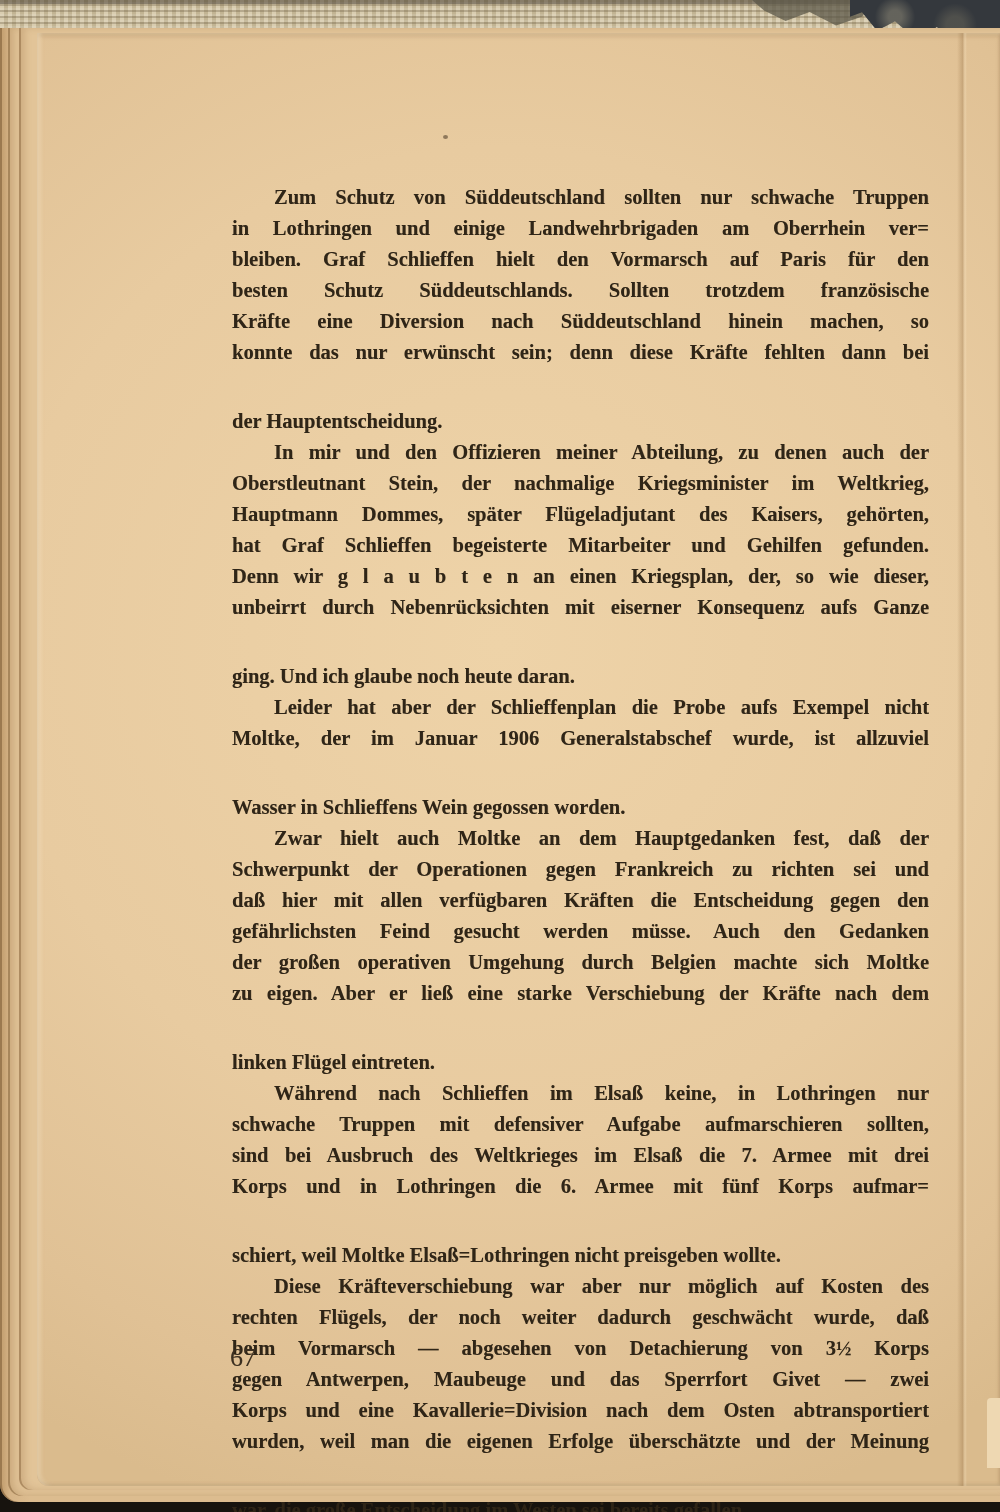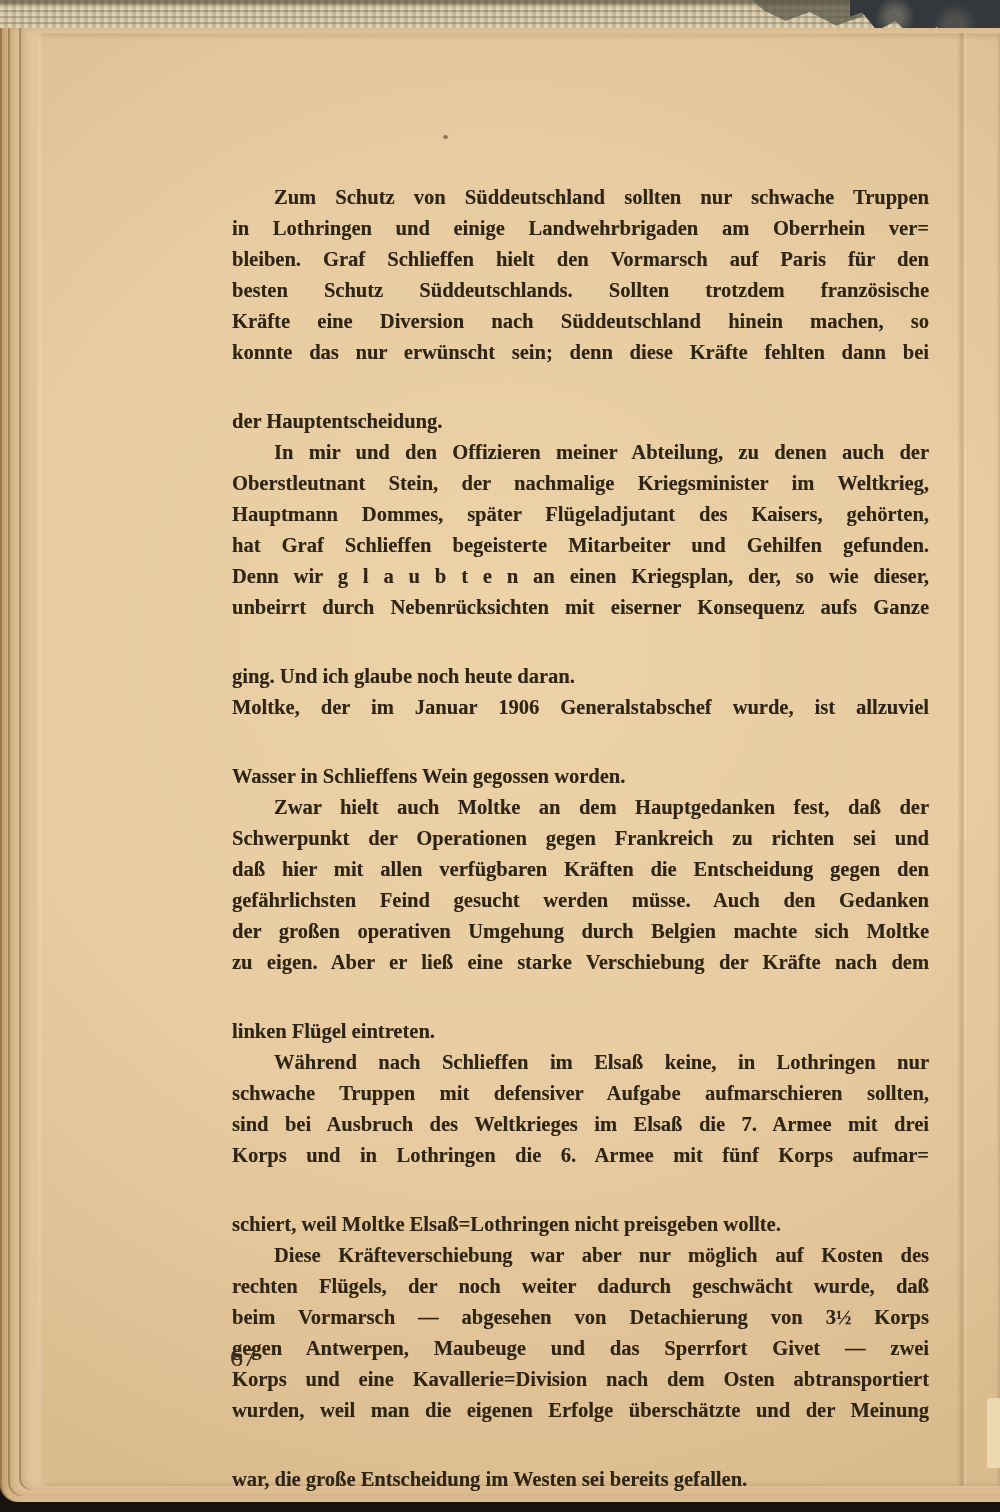--- a/index.html
+++ b/index.html
@@ -132,20 +132,21 @@
       <div class="line">Kräfte eine Diversion nach Süddeutschland hinein machen, so</div>
       <div class="line">konnte das nur erwünscht sein; denn diese Kräfte fehlten dann bei</div>
       <div class="line last">der Hauptentscheidung.</div>
       <div class="line first">In mir und den Offizieren meiner Abteilung, zu denen auch der</div>
       <div class="line">Oberstleutnant Stein, der nachmalige Kriegsminister im Weltkrieg,</div>
       <div class="line">Hauptmann Dommes, später Flügeladjutant des Kaisers, gehörten,</div>
       <div class="line">hat Graf Schlieffen begeisterte Mitarbeiter und Gehilfen gefunden.</div>
       <div class="line">Denn wir g l a u b t e n an einen Kriegsplan, der, so wie dieser,</div>
       <div class="line">unbeirrt durch Nebenrücksichten mit eiserner Konsequenz aufs Ganze</div>
       <div class="line last">ging. Und ich glaube noch heute daran.</div>
+      <div class="line first">Leider hat aber der Schlieffenplan die Probe aufs Exempel nicht</div>
       <div class="line">Moltke, der im Januar 1906 Generalstabschef wurde, ist allzuviel</div>
       <div class="line last">Wasser in Schlieffens Wein gegossen worden.</div>
       <div class="line first">Zwar hielt auch Moltke an dem Hauptgedanken fest, daß der</div>
       <div class="line">Schwerpunkt der Operationen gegen Frankreich zu richten sei und</div>
       <div class="line">daß hier mit allen verfügbaren Kräften die Entscheidung gegen den</div>
       <div class="line">gefährlichsten Feind gesucht werden müsse. Auch den Gedanken</div>
       <div class="line">der großen operativen Umgehung durch Belgien machte sich Moltke</div>
       <div class="line">zu eigen. Aber er ließ eine starke Verschiebung der Kräfte nach dem</div>
       <div class="line last">linken Flügel eintreten.</div>
       <div class="line first">Während nach Schlieffen im Elsaß keine, in Lothringen nur</div>

